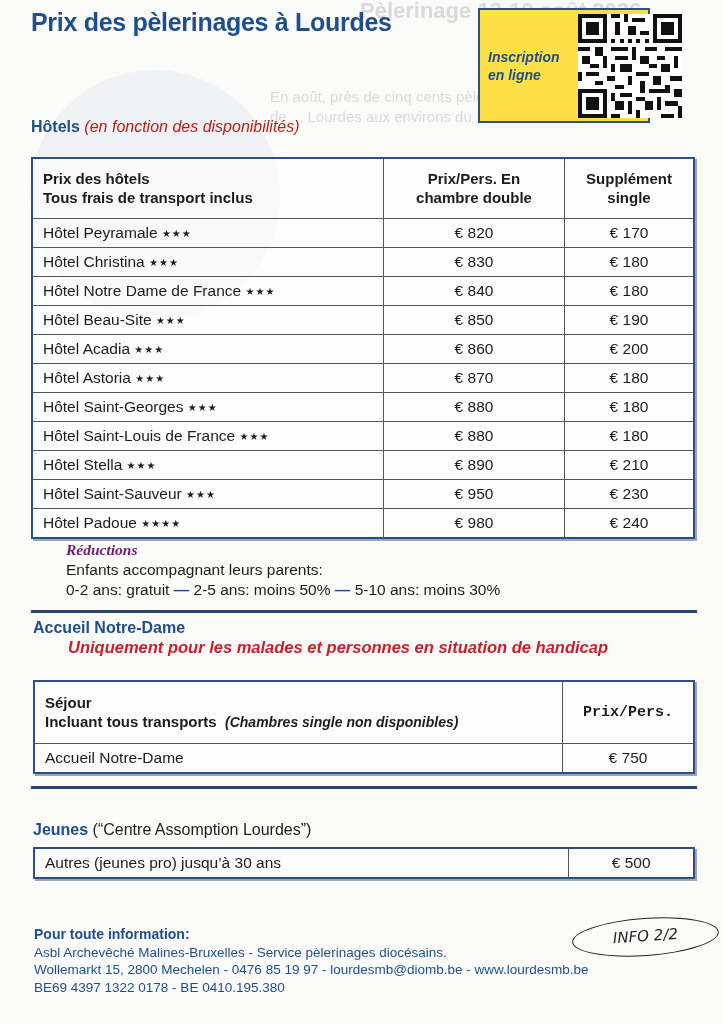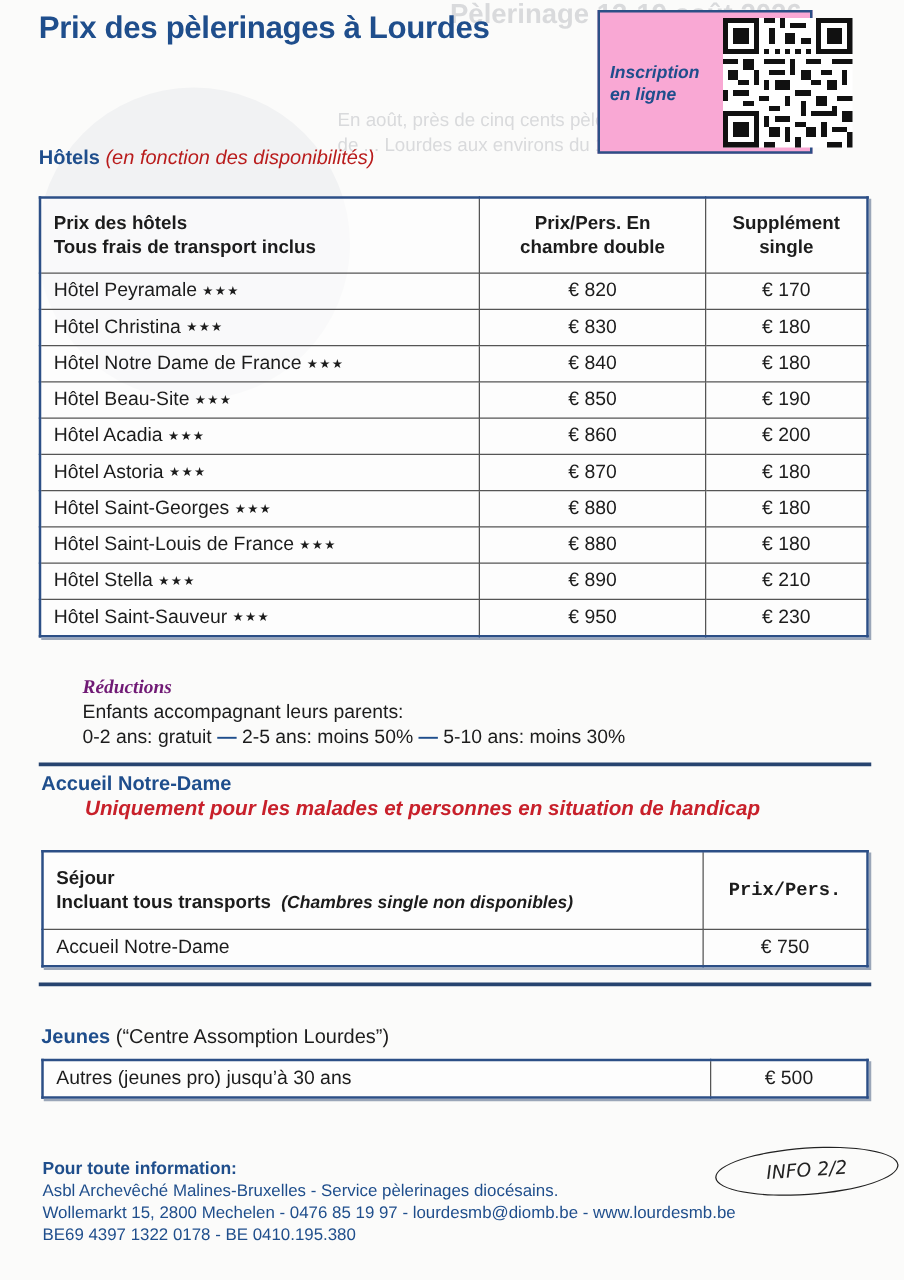--- a/index.html
+++ b/index.html
@@ -16,21 +16,21 @@
   .ghost-circle {
     position: absolute; left: 30px; top: 70px; width: 250px; height: 250px;
     border-radius: 50%; background: #f1f2f3; pointer-events: none;
   }
   .title {
     position: absolute; left: 31px; top: 8px;
     font-size: 25px; font-weight: bold; color: #1f4e8c; letter-spacing: -0.3px;
   }
   .qr-box {
     position: absolute; left: 478px; top: 8px; width: 172px; height: 115px;
-    border: 2px solid #2c4f86; background: #f9a8d4; box-sizing: border-box;
+    border: 2px solid #2c4f86; background: #fde047; box-sizing: border-box;
   }
   .qr-label {
     position: absolute; left: 8px; top: 38px; font-size: 14px; line-height: 18px;
     color: #1f4e8c; font-weight: bold; font-style: italic;
   }
   .qr-code { position: absolute; left: 98px; top: 4px; width: 104px; height: 104px; }
   .section-heading { position: absolute; font-size: 16px; font-weight: bold; color: #1f4e8c; }
   .section-heading .sub { font-weight: normal; font-style: italic; color: #b91c1c; }
   .section-heading .sub2 { font-weight: normal; color: #1c1c1c; }
 
@@ -213,20 +213,25 @@
       <tr>
         <td><span>Hôtel Stella</span> <span class="stars">★★★</span></td>
         <td class="num">€ 890</td>
         <td class="num">€ 210</td>
       </tr>
       <tr>
         <td><span>Hôtel Saint-Sauveur</span> <span class="stars">★★★</span></td>
         <td class="num">€ 950</td>
         <td class="num">€ 230</td>
       </tr>
+      <tr>
+        <td><span>Hôtel Padoue</span> <span class="stars">★★★★</span></td>
+        <td class="num">€ 980</td>
+        <td class="num">€ 240</td>
+      </tr>
     </tbody>
 </table>
 
 <div class="reductions">
   <div class="head">Réductions</div>
   <div>Enfants accompagnant leurs parents:</div>
   <div>
     <span>0-2 ans: gratuit</span>
     <span class="dash">—</span>
     <span>2-5 ans: moins 50%</span>

